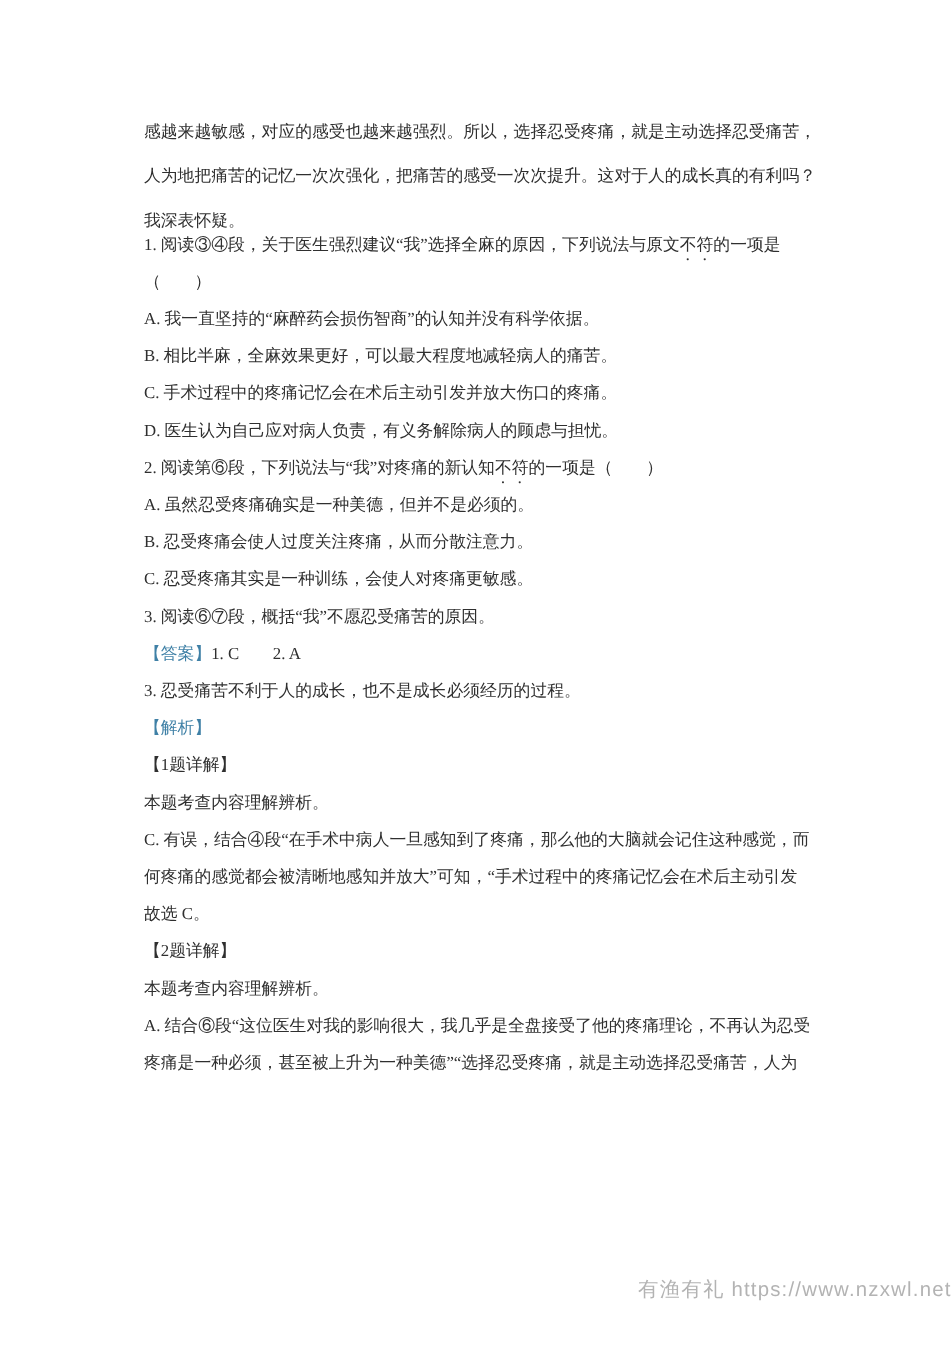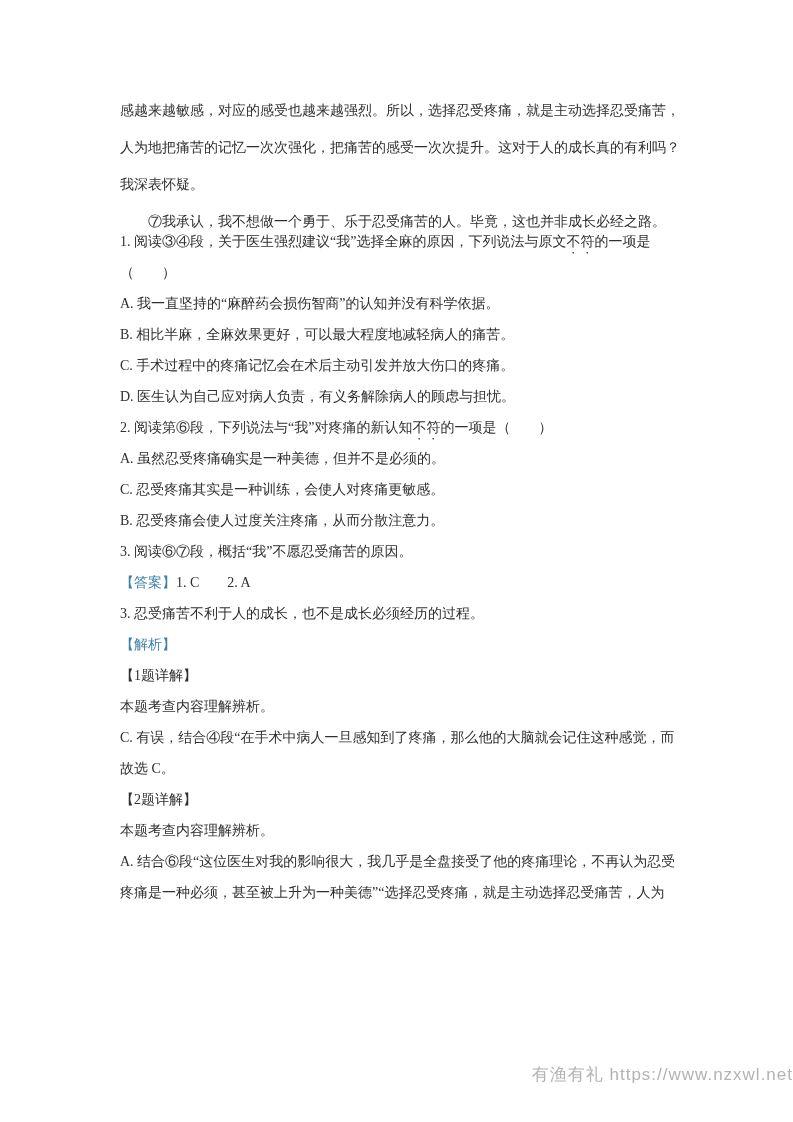--- a/index.html
+++ b/index.html
@@ -42,46 +42,46 @@
 </head>
 <body>
 
 <div class="page">
   <div class="content">
 
     <div class="sec-intro">
       <p>感越来越敏感，对应的感受也越来越强烈。所以，选择忍受疼痛，就是主动选择忍受痛苦，</p>
       <p>人为地把痛苦的记忆一次次强化，把痛苦的感受一次次提升。这对于人的成长真的有利吗？</p>
       <p>我深表怀疑。</p>
-      <p class="indent">⑦我承认，我不想做一个勇于、乐于忍受痛苦的人。毕竟，这也并非成长必经之路。</p>
     </div>
 
     <div class="sec-qa">
       <p><span>1. 阅读③④段，关于医生强烈建议“我”选择全麻的原因，下列说法与原文</span><span class="emph">不符</span><span>的一项是</span></p>
       <p>（　　）</p>
       <p>A. 我一直坚持的“麻醉药会损伤智商”的认知并没有科学依据。</p>
       <p>B. 相比半麻，全麻效果更好，可以最大程度地减轻病人的痛苦。</p>
       <p>C. 手术过程中的疼痛记忆会在术后主动引发并放大伤口的疼痛。</p>
       <p>D. 医生认为自己应对病人负责，有义务解除病人的顾虑与担忧。</p>
 
       <p><span>2. 阅读第⑥段，下列说法与“我”对疼痛的新认知</span><span class="emph">不符</span><span>的一项是（　　）</span></p>
       <p>A. 虽然忍受疼痛确实是一种美德，但并不是必须的。</p>
+      <p>B. 忍受疼痛会使人过度关注疼痛，从而分散注意力。</p>
       <p>C. 忍受疼痛其实是一种训练，会使人对疼痛更敏感。</p>
-      <p>B. 忍受疼痛会使人过度关注疼痛，从而分散注意力。</p>
 
       <p>3. 阅读⑥⑦段，概括“我”不愿忍受痛苦的原因。</p>
 
       <p><span class="blue">【答案】</span><span>1. C　　2. A</span></p>
       <p>3. 忍受痛苦不利于人的成长，也不是成长必须经历的过程。</p>
 
       <p class="blue">【解析】</p>
 
       <p>【1题详解】</p>
       <p>本题考查内容理解辨析。</p>
       <p>C. 有误，结合④段“在手术中病人一旦感知到了疼痛，那么他的大脑就会记住这种感觉，而</p>
+      <p>何疼痛的感觉都会被清晰地感知并放大”可知，“手术过程中的疼痛记忆会在术后主动引发</p>
       <p>故选 C。</p>
 
       <p>【2题详解】</p>
       <p>本题考查内容理解辨析。</p>
       <p>A. 结合⑥段“这位医生对我的影响很大，我几乎是全盘接受了他的疼痛理论，不再认为忍受</p>
       <p>疼痛是一种必须，甚至被上升为一种美德”“选择忍受疼痛，就是主动选择忍受痛苦，人为</p>
     </div>
 
   </div>
 

